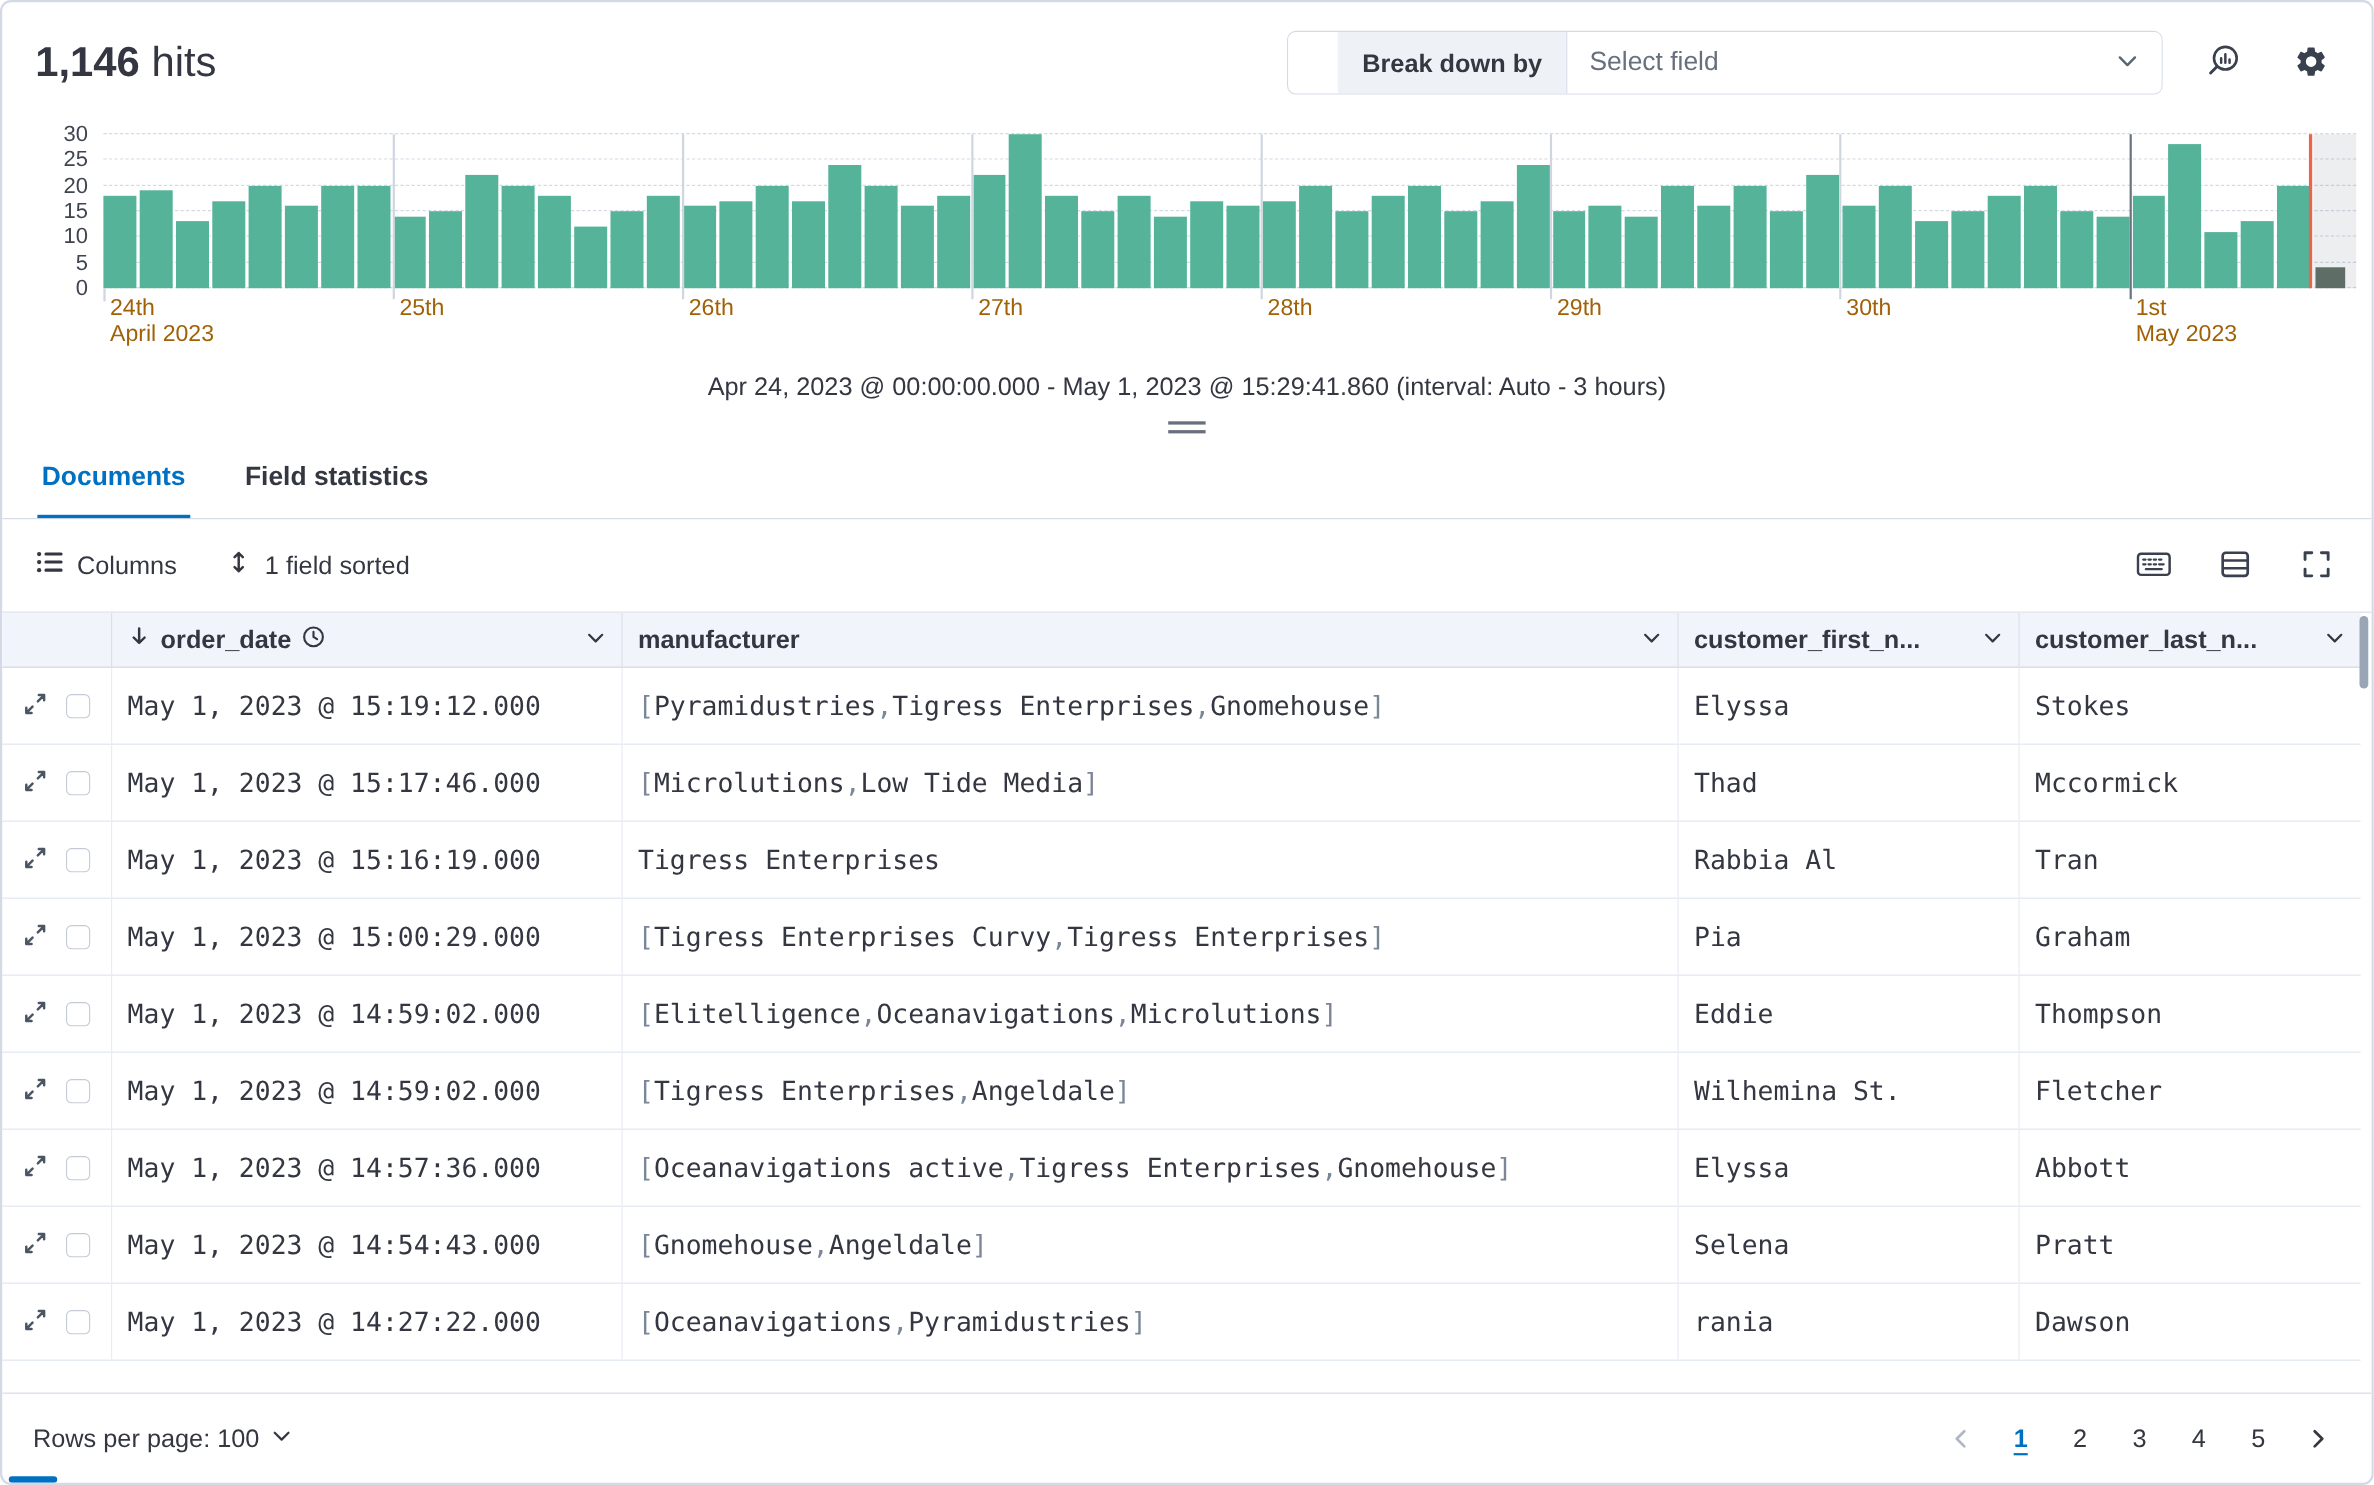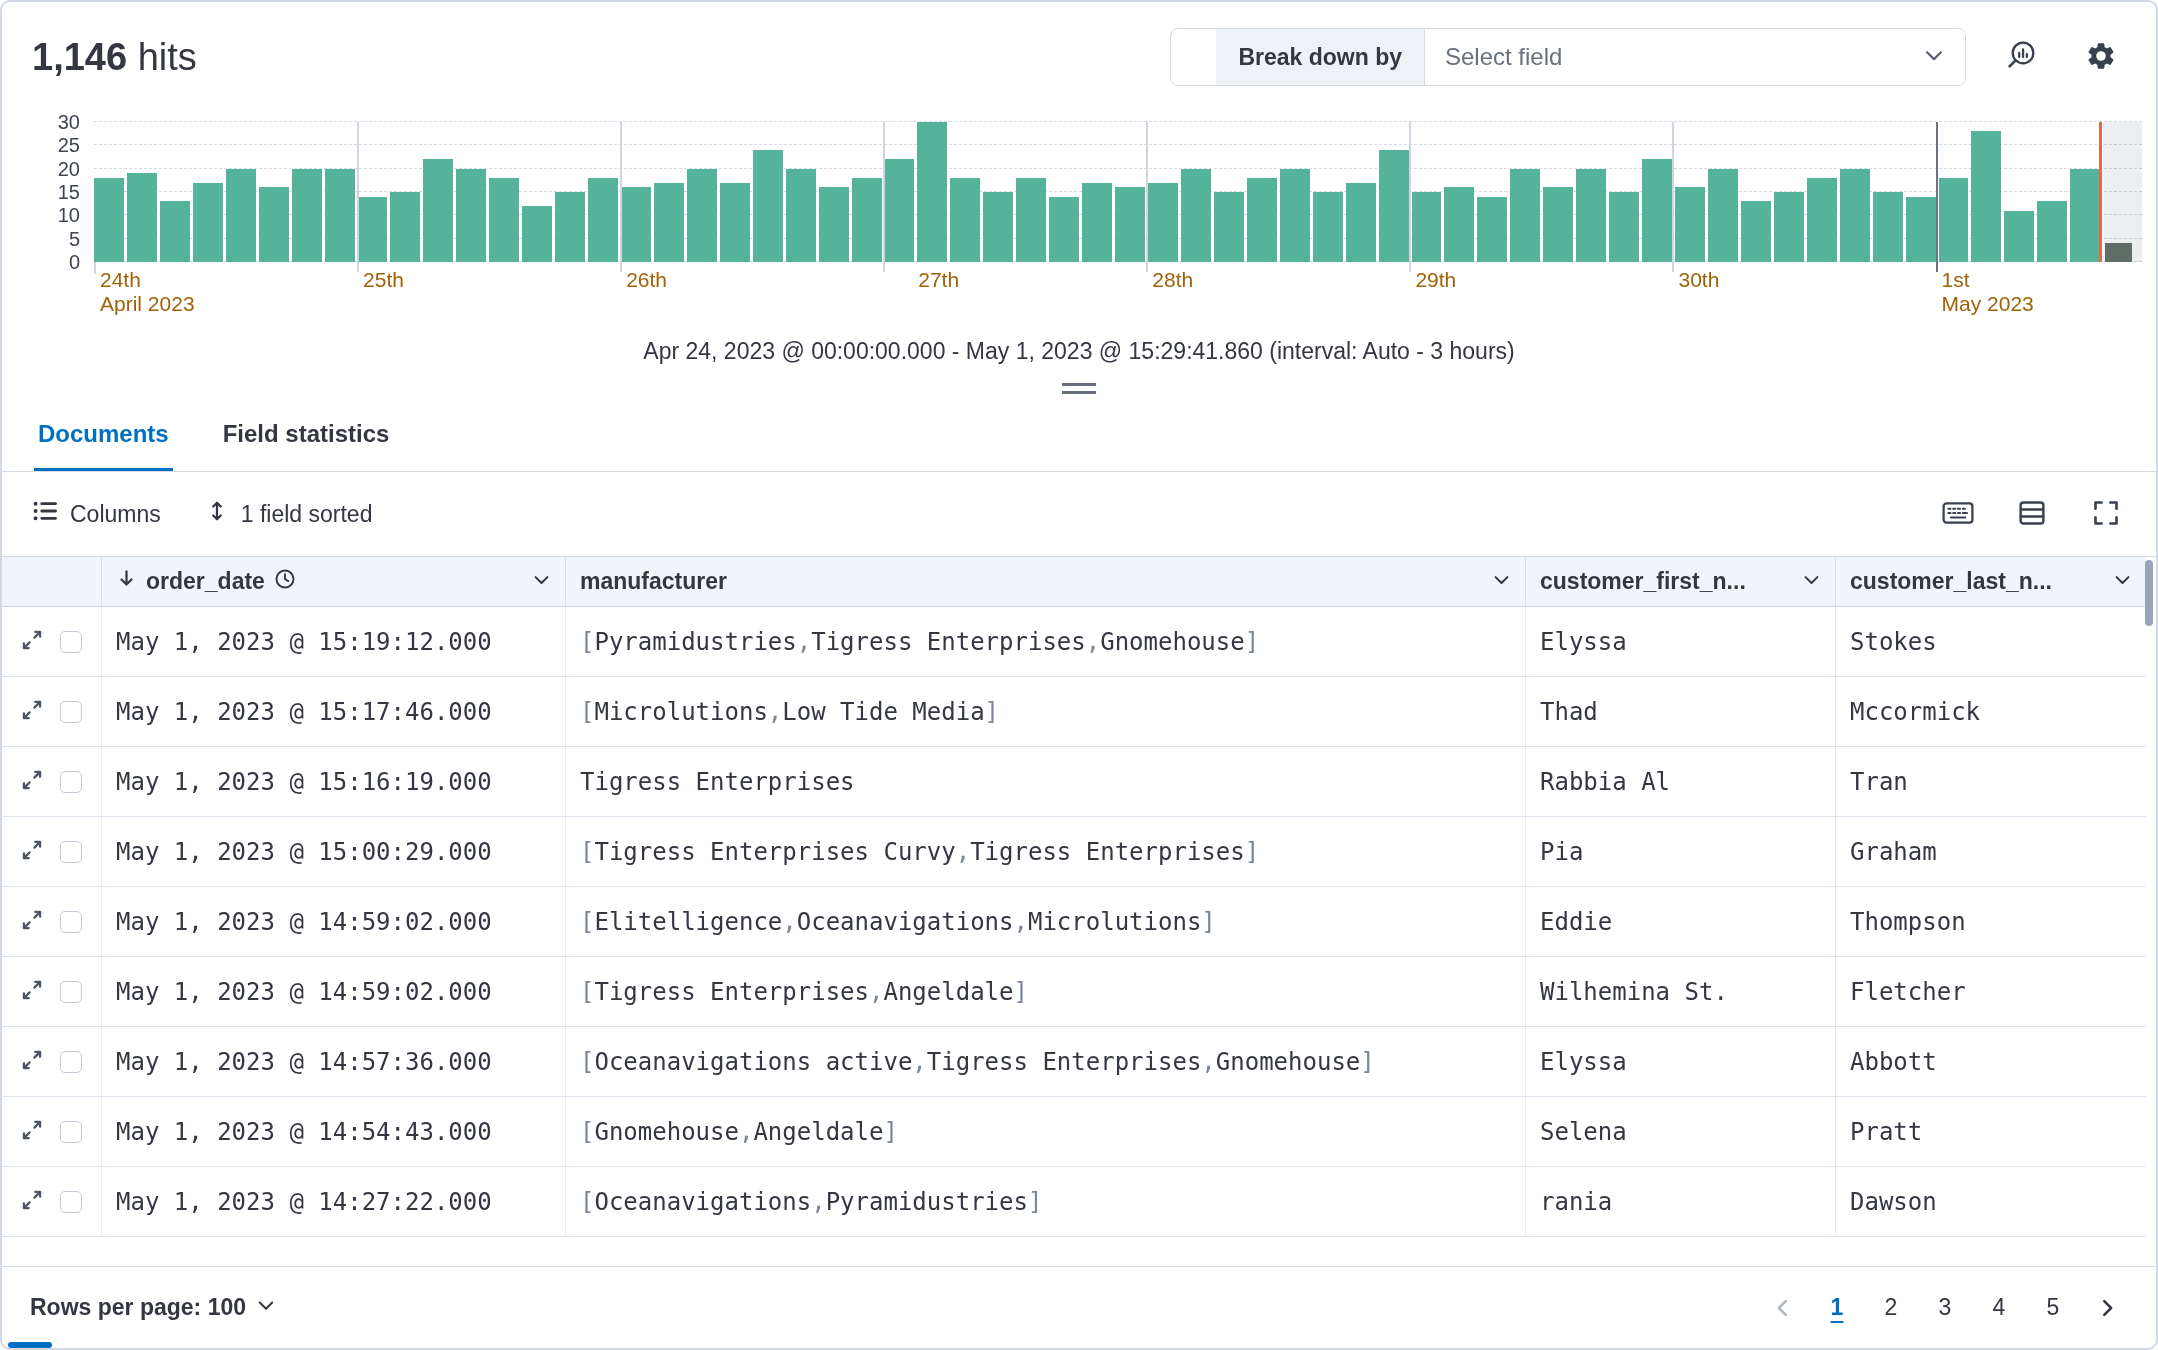--- a/index.html
+++ b/index.html
@@ -154,21 +154,21 @@
   .vscroll .thumb {
     position: absolute; top: 3px; right: 3px; width: 8px; height: 66px;
     background: #9aa5b5; border-radius: 4px; cursor: grab;
   }
   
   .gfooter {
     margin-top: auto;
     display: flex; align-items: center; justify-content: space-between;
     border-top: 1px solid #d3dae6; height: 82px; padding: 0 28px;
   }
-  .rpp-btn { display: flex; align-items: center; gap: 10px; background: none; border: none; font-size: 23px; color: #343741; cursor: pointer; font-family: inherit; font-weight: bold; }
+  .rpp-btn { display: flex; align-items: center; gap: 10px; background: none; border: none; font-size: 23px; color: #343741; cursor: pointer; font-family: inherit; }
   .pagination { display: flex; align-items: center; gap: 12px; }
   .page-btn {
     min-width: 42px; height: 46px; display: grid; place-items: center;
     background: none; border: none; font-size: 23px; color: #343741; cursor: pointer; font-family: inherit;
   }
   .page-btn.active {
     color: var(--accent, #0071c2); font-weight: 700;
     text-decoration: underline; text-underline-offset: 6px; text-decoration-thickness: 2px;
   }
   .pg-arrow { color: #343741; }
@@ -311,21 +311,21 @@
           </div>
           <div class="time-marker"></div>
           <div class="partial-zone">
             <div class="partial-bar" style="height: 13.3333%;"></div>
           </div>
         </div>
       <div class="x-axis" id="x-axis">
           <div class="xlab" style="left: 6px;"><span>24th</span><span class="sub">April 2023</span></div>
           <div class="xlab" style="left: calc(13.1148% + 0.491803px);"><span>25th</span></div>
           <div class="xlab" style="left: calc(26.2295% - 5.01639px);"><span>26th</span></div>
-          <div class="xlab" style="left: calc(39.3443% - 10.5246px); margin-left: 29px;"><span>27th</span></div>
+          <div class="xlab" style="left: calc(39.3443% - 10.5246px);"><span>27th</span></div>
           <div class="xlab" style="left: calc(52.459% - 16.0328px);"><span>28th</span></div>
           <div class="xlab" style="left: calc(65.5738% - 21.541px);"><span>29th</span></div>
           <div class="xlab" style="left: calc(78.6885% - 27.0492px);"><span>30th</span></div>
           <div class="xlab" style="left: calc(91.8033% - 32.5574px);"><span>1st</span><span class="sub">May 2023</span></div>
         </div>
     </div>
   </div>
 
   <div class="caption">Apr 24, 2023 @ 00:00:00.000 - May 1, 2023 @ 15:29:41.860 (interval: Auto - 3 hours)</div>
   <div class="resize-handle"></div>

